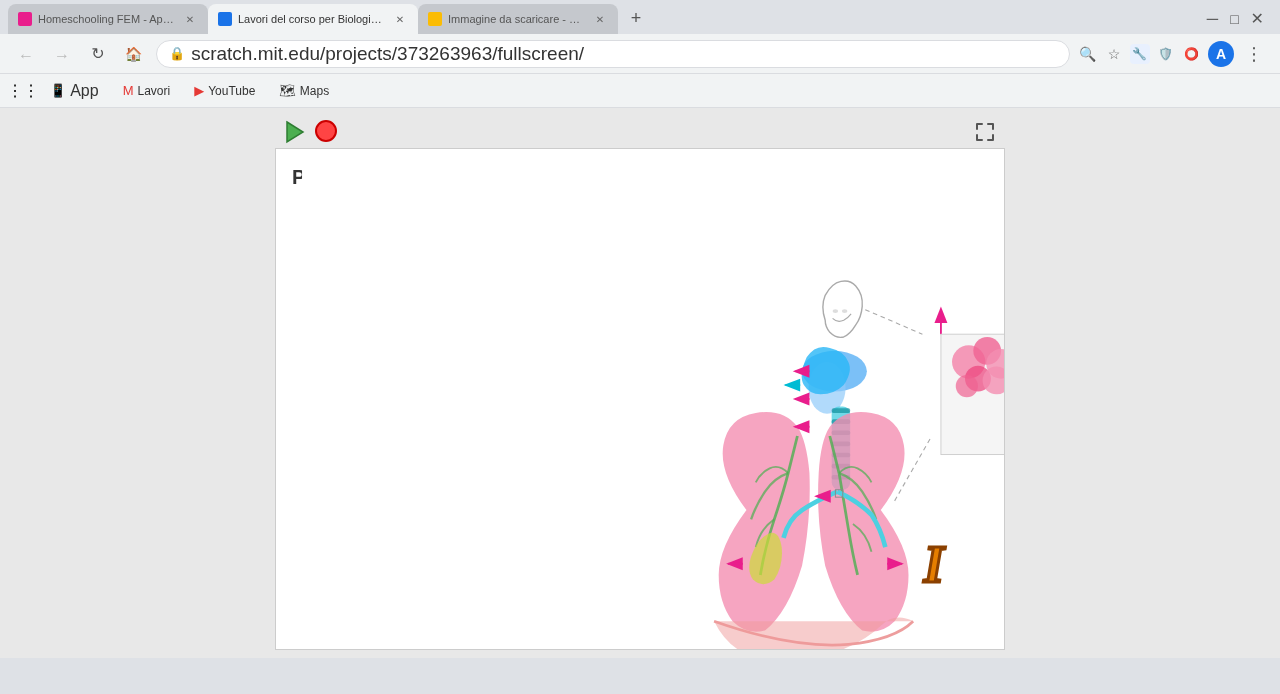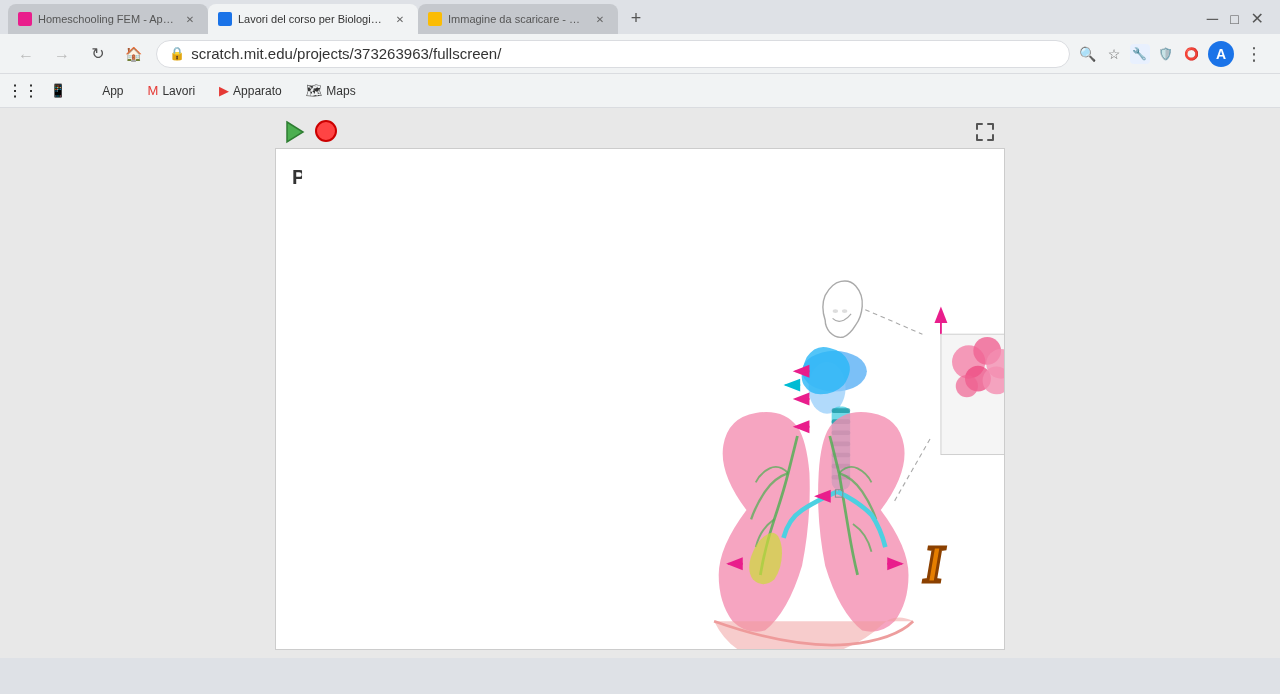--- a/index.html
+++ b/index.html
@@ -284,46 +284,46 @@
   </div>
 </div>
 
 <div class="address-bar-row">
   <div class="nav-btn disabled">←</div>
   <div class="nav-btn disabled" style="color:#bbb;">→</div>
   <div class="nav-btn">↻</div>
   <div class="nav-btn" style="font-size:14px;">🏠</div>
   <div class="address-bar">
     <span style="color:#1a73e8; margin-right:6px; font-size:13px;">🔒</span>
-    <span style="font-size:15px;">scratch.mit.edu/projects/373263963/fullscreen/</span>
+    <span style="font-size:19px;">scratch.mit.edu/projects/373263963/fullscreen/</span>
   </div>
   <div class="address-bar-icons">
     <div class="addr-icon">🔍</div>
     <div class="addr-icon">☆</div>
     <div class="addr-icon" style="background:#e8f0fe; border-radius:4px; font-size:12px;">🔧</div>
     <div class="addr-icon" style="font-size:12px;">🛡️</div>
     <div class="addr-icon" style="font-size:12px;">⭕</div>
     <div class="profile-avatar">A</div>
     <div class="kebab-btn">⋮</div>
   </div>
 </div>
 
 <div class="bookmarks-bar">
   <div style="width:22px;height:22px;display:flex;align-items:center;justify-content:center;cursor:pointer;font-size:16px;">⋮⋮</div>
   <div class="bookmark-item">
     <span style="font-size:13px;">📱</span>
-    <span style="font-size:12px;margin-left:32px;">App</span>
+    <span style="font-size:16px;">App</span>
   </div>
   <div class="bookmark-item">
     <span style="font-size:13px; color:#e53935;">M</span>
     <span style="font-size:12px;">Lavori</span>
   </div>
   <div class="bookmark-item">
     <span style="font-size:13px; color:#e53935;">▶</span>
-    <span style="font-size:12px;">Apparato</span>
+    <span style="font-size:12px;">YouTube</span>
   </div>
   <div class="bookmark-item">
     <span style="font-size:13px;">🗺</span>
     <span style="font-size:12px;">Maps</span>
   </div>
 </div>
 
 <div class="content-area">
 
   <div class="scratch-controls">

